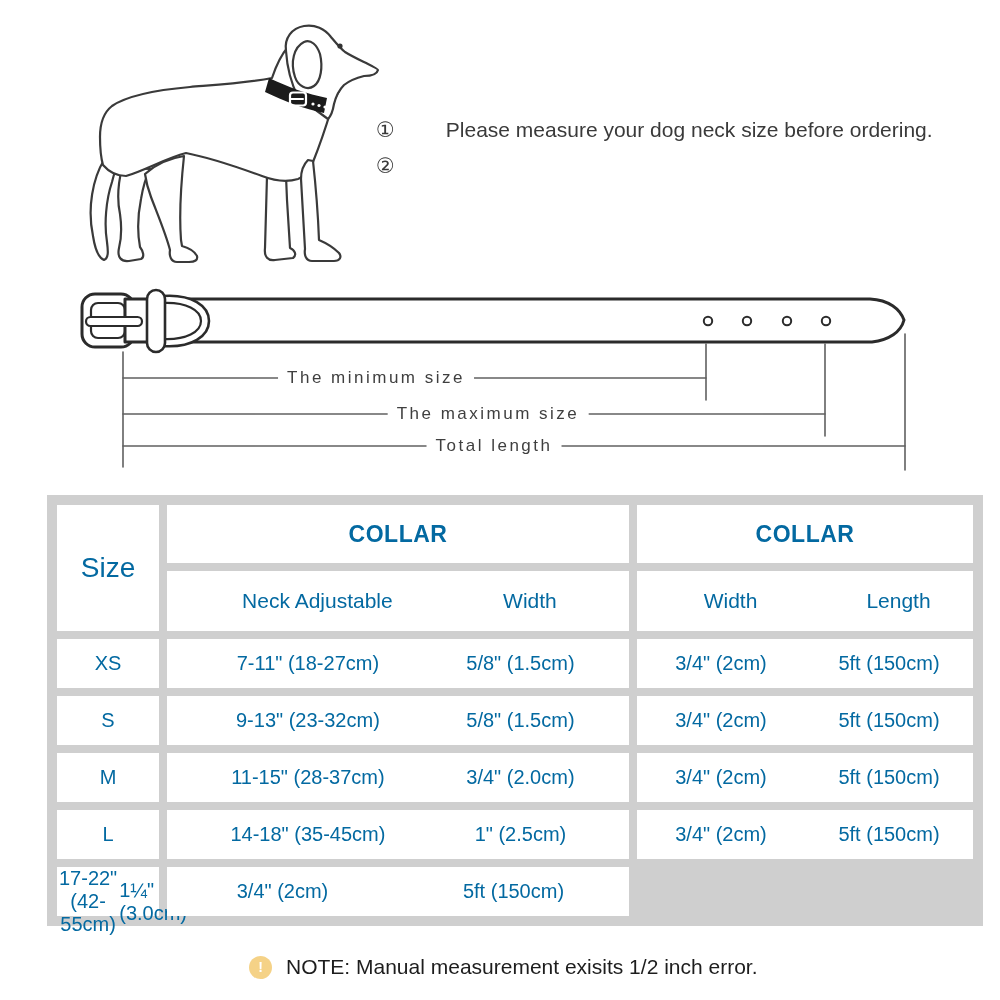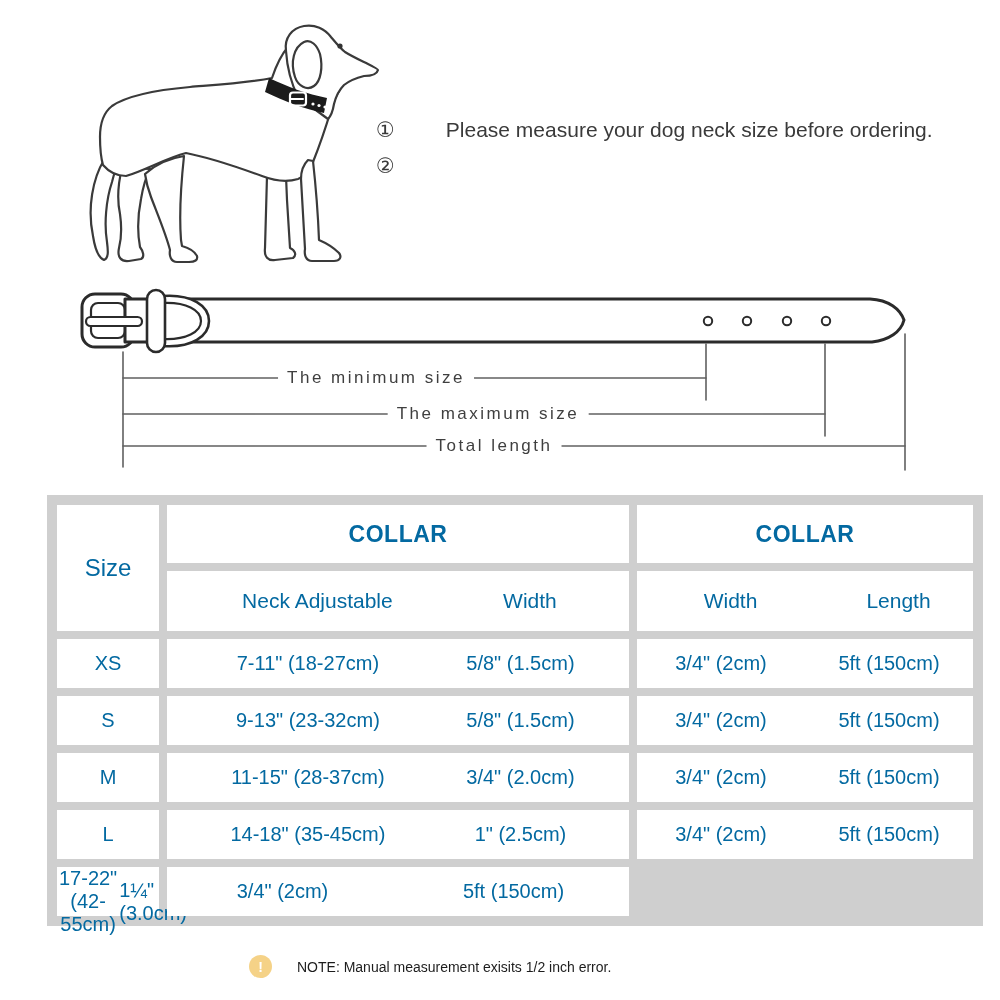--- a/index.html
+++ b/index.html
@@ -19,34 +19,34 @@
     padding:0 9px;font-size:17px;letter-spacing:2.5px;color:#3f3f3f;white-space:nowrap;
   }
   
   .size-table{
     position:absolute;left:47px;top:495px;background:#cfcfcf;padding:10px;
     display:grid;grid-template-columns:102px 462px 336px;
     grid-template-rows:58px 60px 49px 49px 49px 49px 49px;gap:8px;
   }
   .cell{background:#ffffff;display:flex;align-items:center;justify-content:center;
         font-size:20px;color:#0369a1;}
-  .cell.head{font-size:24px;}
+  .cell.head{font-size:28px;}
   .cell.group{font-weight:bold;font-size:23px;letter-spacing:.5px;}
   .cell.span2{grid-row:1/3;}
   .cols-collar{display:grid;grid-template-columns:61% 31% 8%;align-items:center;}
   .cols-collar > span{text-align:center;}
   .cols-leash{display:grid;grid-template-columns:50% 50%;align-items:center;}
   .cols-leash > span{text-align:center;}
   .cols-collar.sub > span,.cols-leash.sub > span{font-size:21px;padding-left:19px;}
   
   .note-row{position:absolute;left:249px;top:955px;display:flex;align-items:center;}
   .note-icon{width:23px;height:23px;border-radius:50%;background:#f5d287;
     display:flex;align-items:center;justify-content:center;
     color:#ffffff;font-weight:bold;font-size:14px;flex:0 0 auto;}
-  .note-text{margin-left:25px;font-size:14px;color:#1d1d1d;white-space:nowrap;}
+  .note-text{margin-left:14px;font-size:21px;color:#1d1d1d;white-space:nowrap;}
 </style>
 </head>
 <body>
 
 <div class="canvas">
 
   <svg style="left:60px;top:10px;" width="340" height="270" viewBox="60 10 340 270" fill="none" stroke="#3a3a3a" stroke-width="2.2" stroke-linejoin="round" stroke-linecap="round">
     <path fill="#ffffff" d="M 104 160 C 93 178 87 208 93 236 C 95 249 99 258 104 260 C 109 258 108 250 107 242 C 104 224 106 200 112 182 C 114 174 116 167 119 162 Z"></path>
     <path fill="#ffffff" d="M 122 168 C 118 184 117 200 120 214 C 122 228 121 240 119 248 C 117 257 121 262 129 261 L 141 259 C 145 257 143 251 140 247 C 137 231 138 214 141 199 C 143 187 146 177 150 169 Z"></path>
     <path fill="#ffffff" d="M 267 176 L 265 248 C 264 257 268 261 275 260 L 293 258 C 297 255 295 250 290 248 L 287 200 L 286 176 Z"></path>

